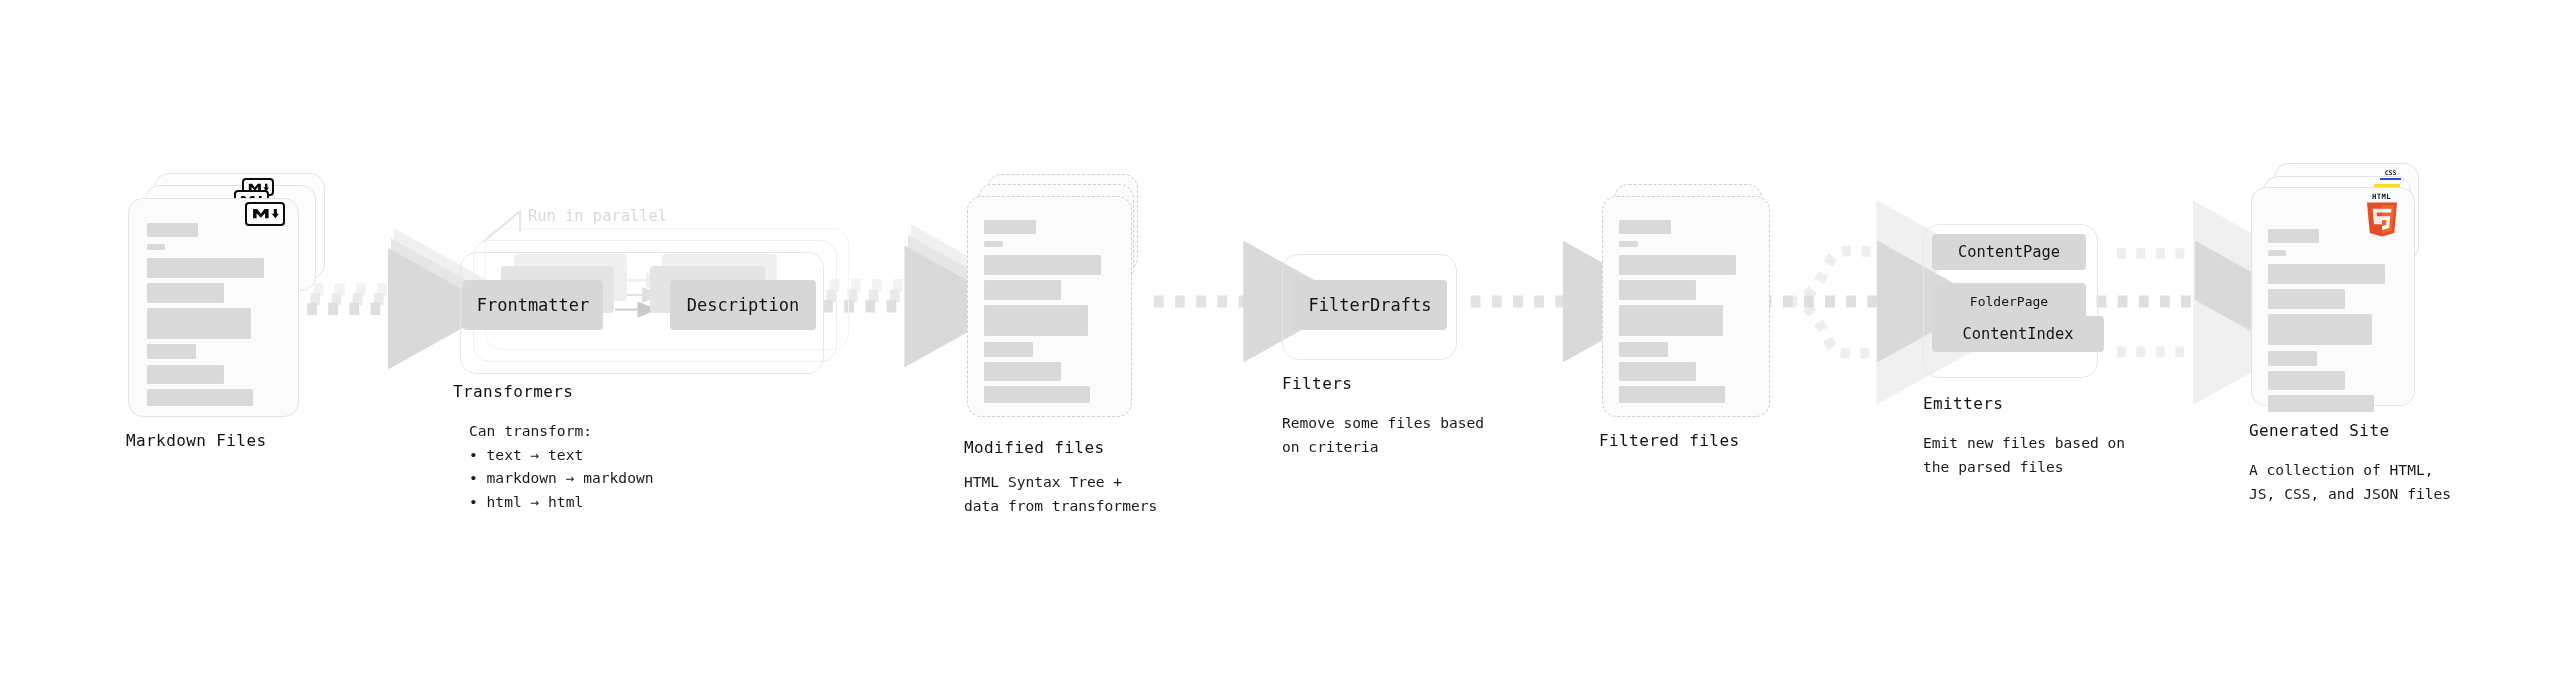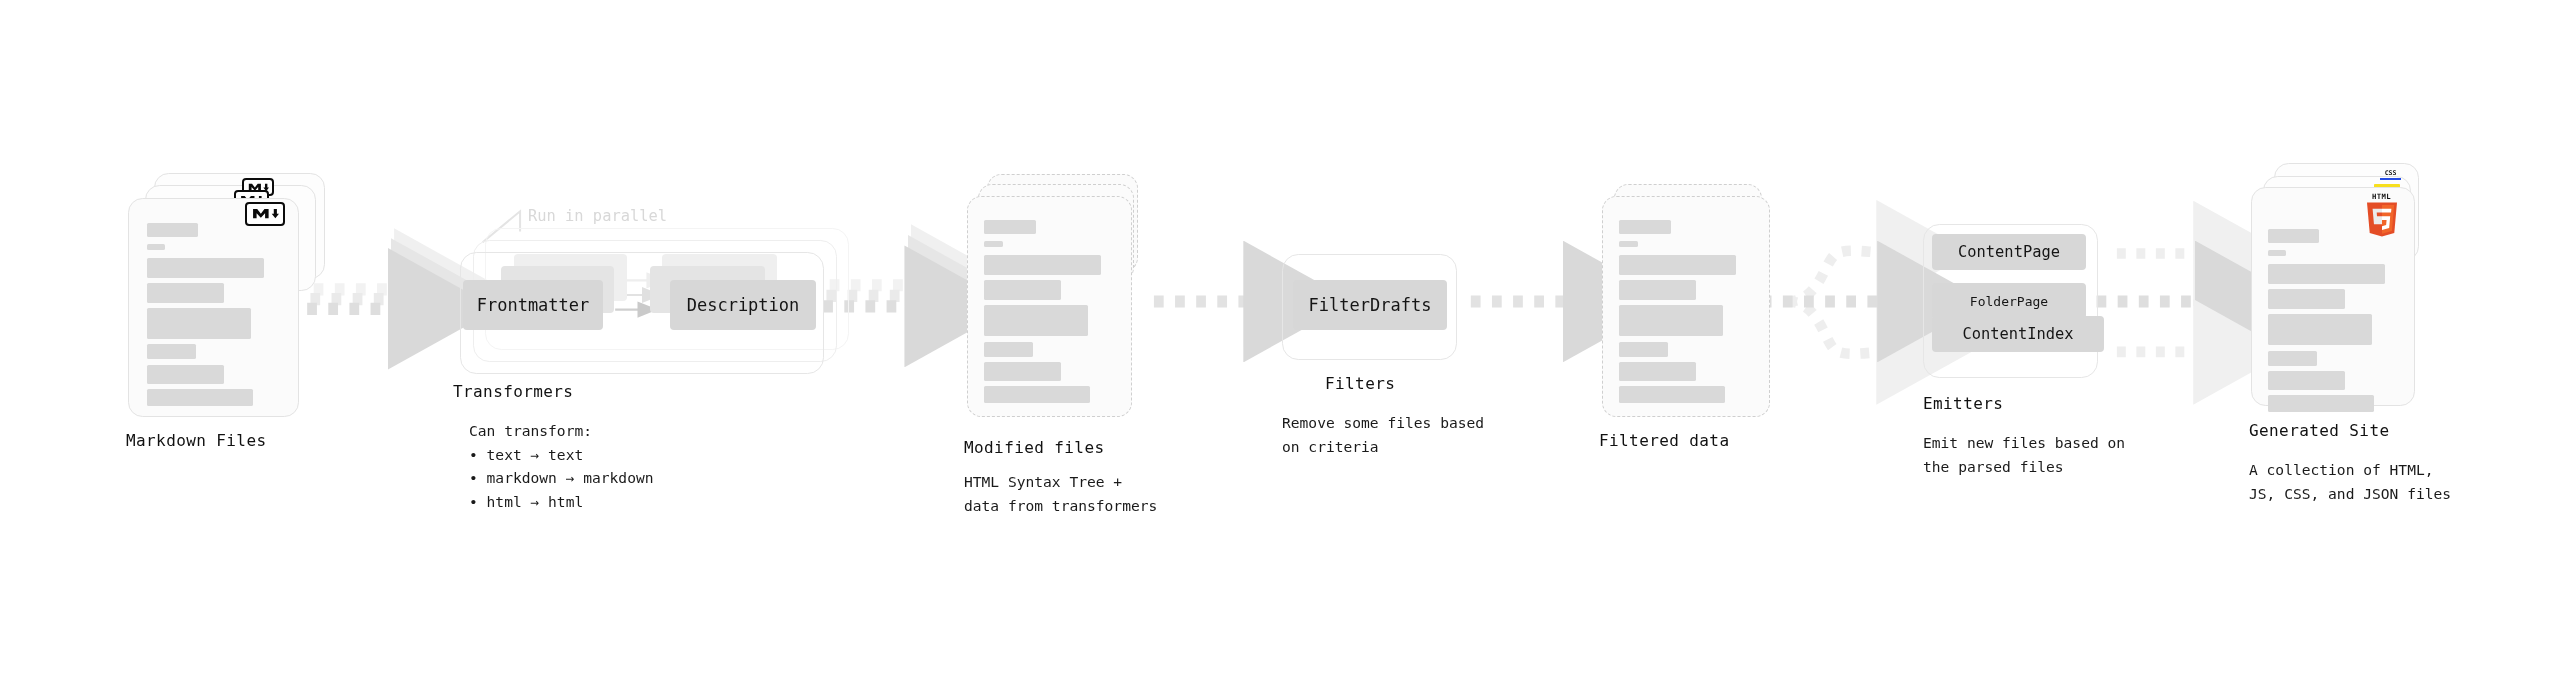--- a/index.html
+++ b/index.html
@@ -274,42 +274,42 @@
 
     <div class="subtitle" style="left:964px; top:470px; width:268px;">HTML Syntax Tree +
 data from transformers</div>
   </div>
 
   <div class="node">
     <div class="groupbox" style="left:1282px; top:254px; width:175px; height:106px;"></div>
 
     <div class="pill" style="left:1293px; top:280px; width:154px; height:50px;">FilterDrafts</div>
 
-    <div class="title" style="left:1325px; top:374px;">Filters</div>
+    <div class="title" style="left:1282px; top:374px;">Filters</div>
 
     <div class="subtitle" style="left:1282px; top:411px; width:276px;">Remove some files based
 on criteria</div>
   </div>
 
   <div class="node">
     <div class="card-stack">
       <div class="card dashed" style="left:1614px; top:184px; width:148px; height:98px;"></div>
       <div class="card dashed" style="left:1602px; top:196px; width:168px; height:221px;">
         <div class="skel" style="left:16.3px; top:23px; width:52px; height:14px;"></div>
         <div class="skel" style="left:16.3px; top:44px; width:18.7px; height:5.7px;"></div>
         <div class="skel" style="left:16.3px; top:58px; width:117px; height:19.5px;"></div>
         <div class="skel" style="left:16.3px; top:83px; width:77px; height:19.5px;"></div>
         <div class="skel" style="left:16.3px; top:108px; width:104px; height:31px;"></div>
         <div class="skel" style="left:16.3px; top:145px; width:49px; height:14.6px;"></div>
         <div class="skel" style="left:16.3px; top:165px; width:77px; height:18.7px;"></div>
         <div class="skel" style="left:16.3px; top:189px; width:106px; height:17px;"></div>
       </div>
     </div>
 
-    <div class="title" style="left:1599px; top:431px;">Filtered data</div>
+    <div class="title" style="left:1599px; top:431px;">Filtered files</div>
   </div>
 
   <div class="node">
     <div class="groupbox" style="left:1923px; top:224px; width:175px; height:154px;"></div>
 
     <div class="pill" style="left:1932px; top:234px; width:154px; height:36px; font-size:15.4px;">ContentPage</div>
     <div class="pill" style="left:1932px; top:283px; width:154px; height:36px; font-size:13px;">FolderPage</div>
     <div class="pill" style="left:1932px; top:316px; width:172px; height:36px; font-size:15.4px;">ContentIndex</div>
 
     <div class="title" style="left:1923px; top:394px;">Emitters</div>

